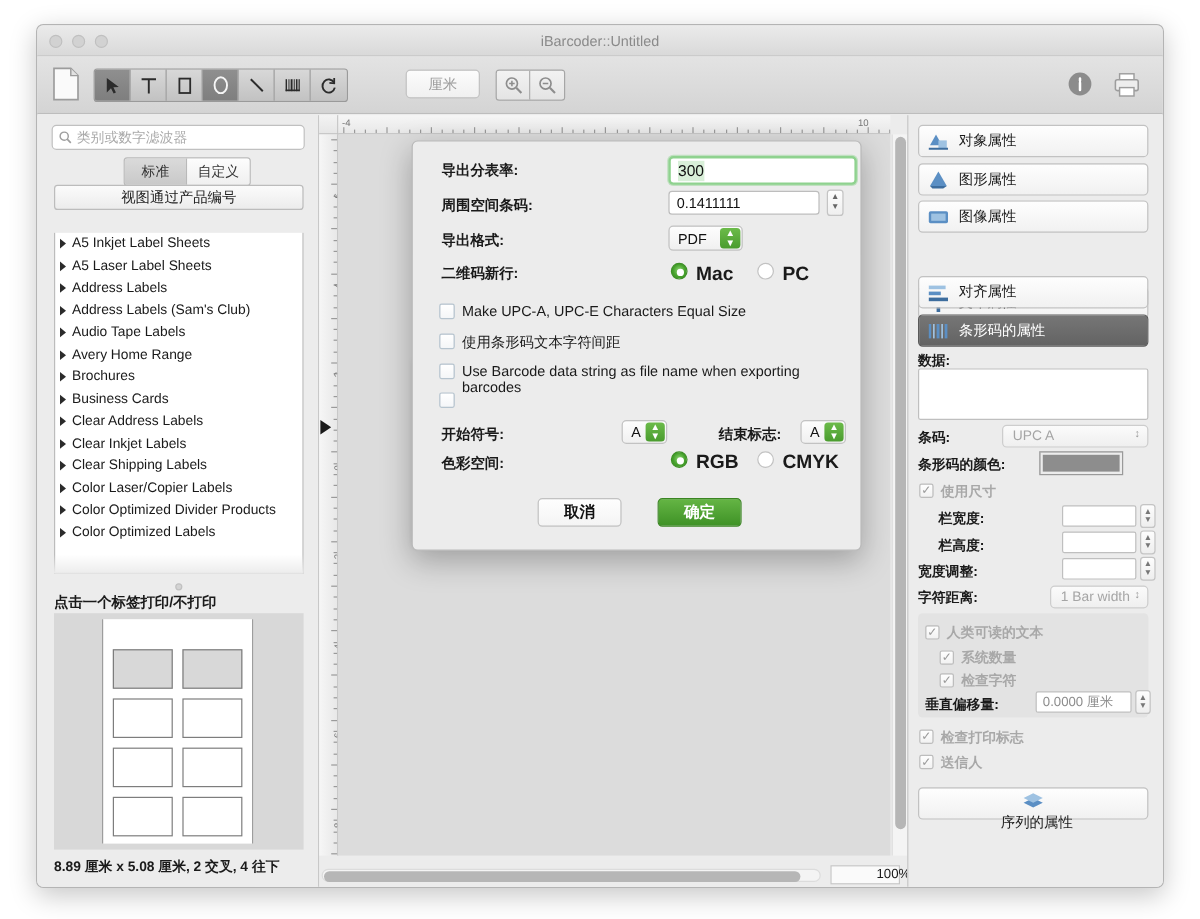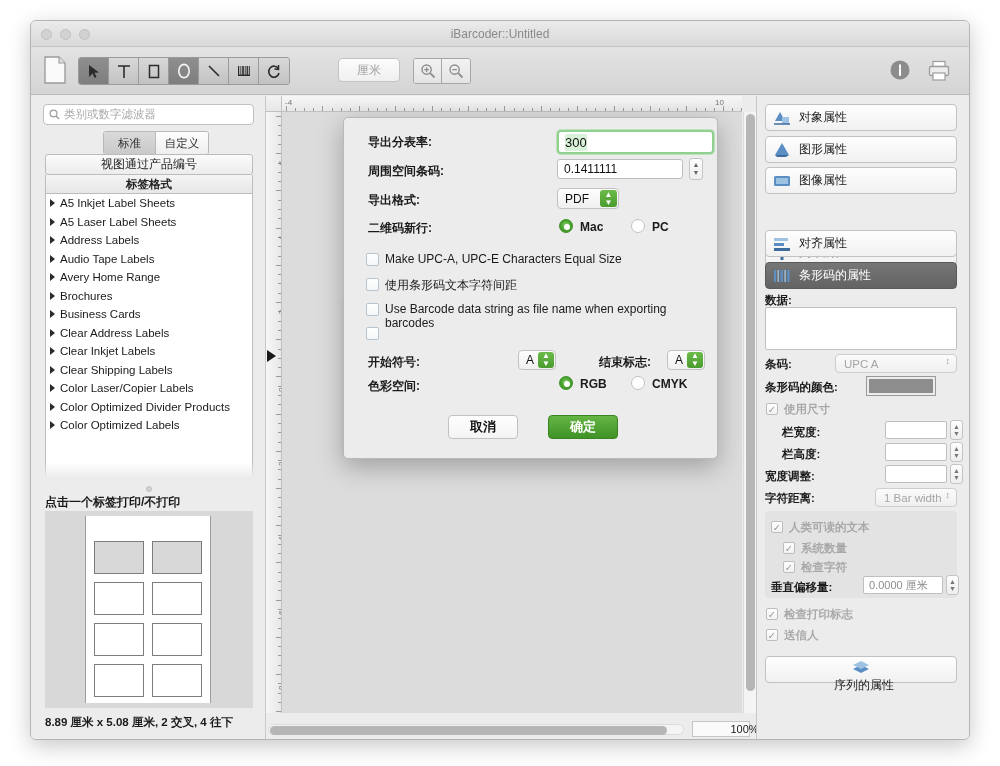--- a/index.html
+++ b/index.html
@@ -445,21 +445,21 @@
   }
   .radio-outer.on {
     background: radial-gradient(circle at 50% 45%, #8fd874 0%, #46a12c 55%, #3d8f26 100%);
     border-color: #3d8f26;
   }
   .radio-dot {
     position: absolute; left: 4px; top: 4px;
     width: 6px; height: 6px; border-radius: 50%;
     background: #fff;
   }
-  .radio-label { position: absolute; font-size: 12px; color: #1a1a1a; font-weight: bold; }
+  .radio-label { position: absolute; font-size: 16px; color: #1a1a1a; font-weight: bold; }
   .d-check {
     position: absolute;
     width: 13px; height: 13px;
     border: 1px solid #b6c4cf;
     border-radius: 2px;
     background: linear-gradient(to bottom,#ffffff,#f4f6f8);
   }
   .d-check-label { position: absolute; font-size: 12px; color: #1a1a1a; }
   .ab-select {
     position: absolute;
@@ -604,34 +604,37 @@
         </svg>
         <span id="search-placeholder">类别或数字滤波器</span>
       </div>
 
       <div id="seg-control">
         <div class="seg active">标准</div>
         <div class="seg">自定义</div>
       </div>
 
       <div id="view-by-product">视图通过产品编号</div>
-      <div id="list-header">标签格式</div>
 
       <div id="label-list">
           <div class="list-row">
             <span class="disc"></span>
             <span>A5 Inkjet Label Sheets</span>
           </div>
           <div class="list-row">
             <span class="disc"></span>
             <span>A5 Laser Label Sheets</span>
           </div>
           <div class="list-row">
             <span class="disc"></span>
             <span>Address Labels</span>
+          </div>
+          <div class="list-row">
+            <span class="disc"></span>
+            <span>Address Labels (Sam's Club)</span>
           </div>
           <div class="list-row">
             <span class="disc"></span>
             <span>Audio Tape Labels</span>
           </div>
           <div class="list-row">
             <span class="disc"></span>
             <span>Avery Home Range</span>
           </div>
           <div class="list-row">

